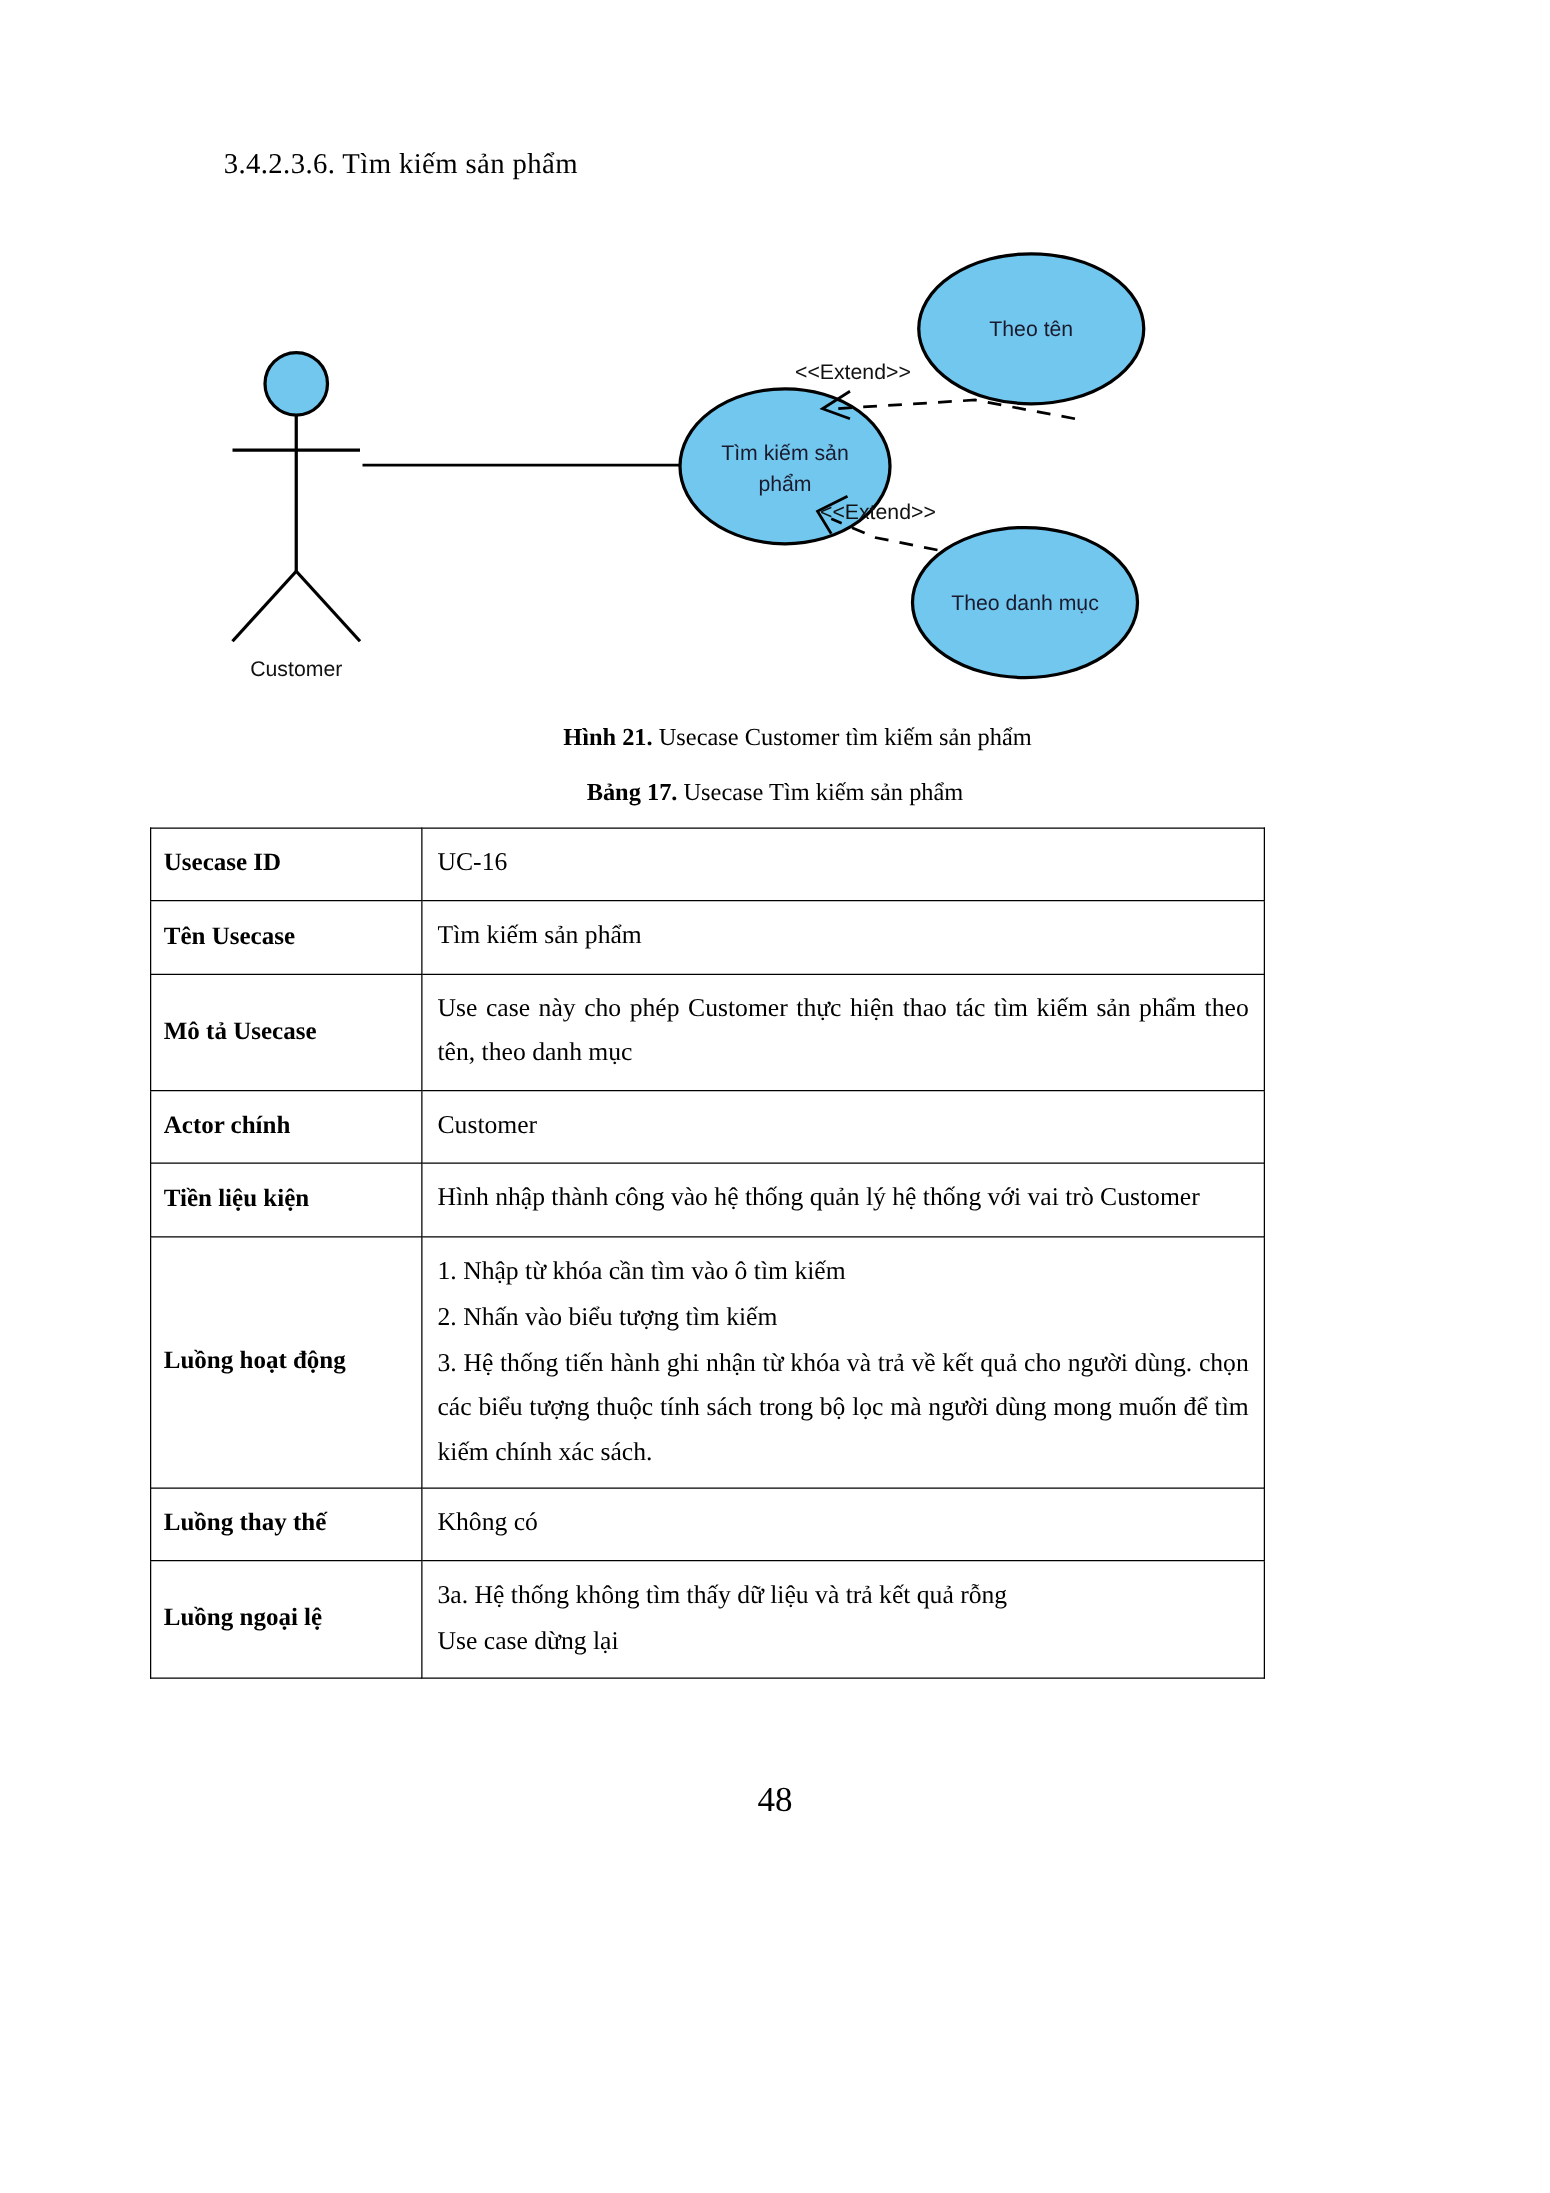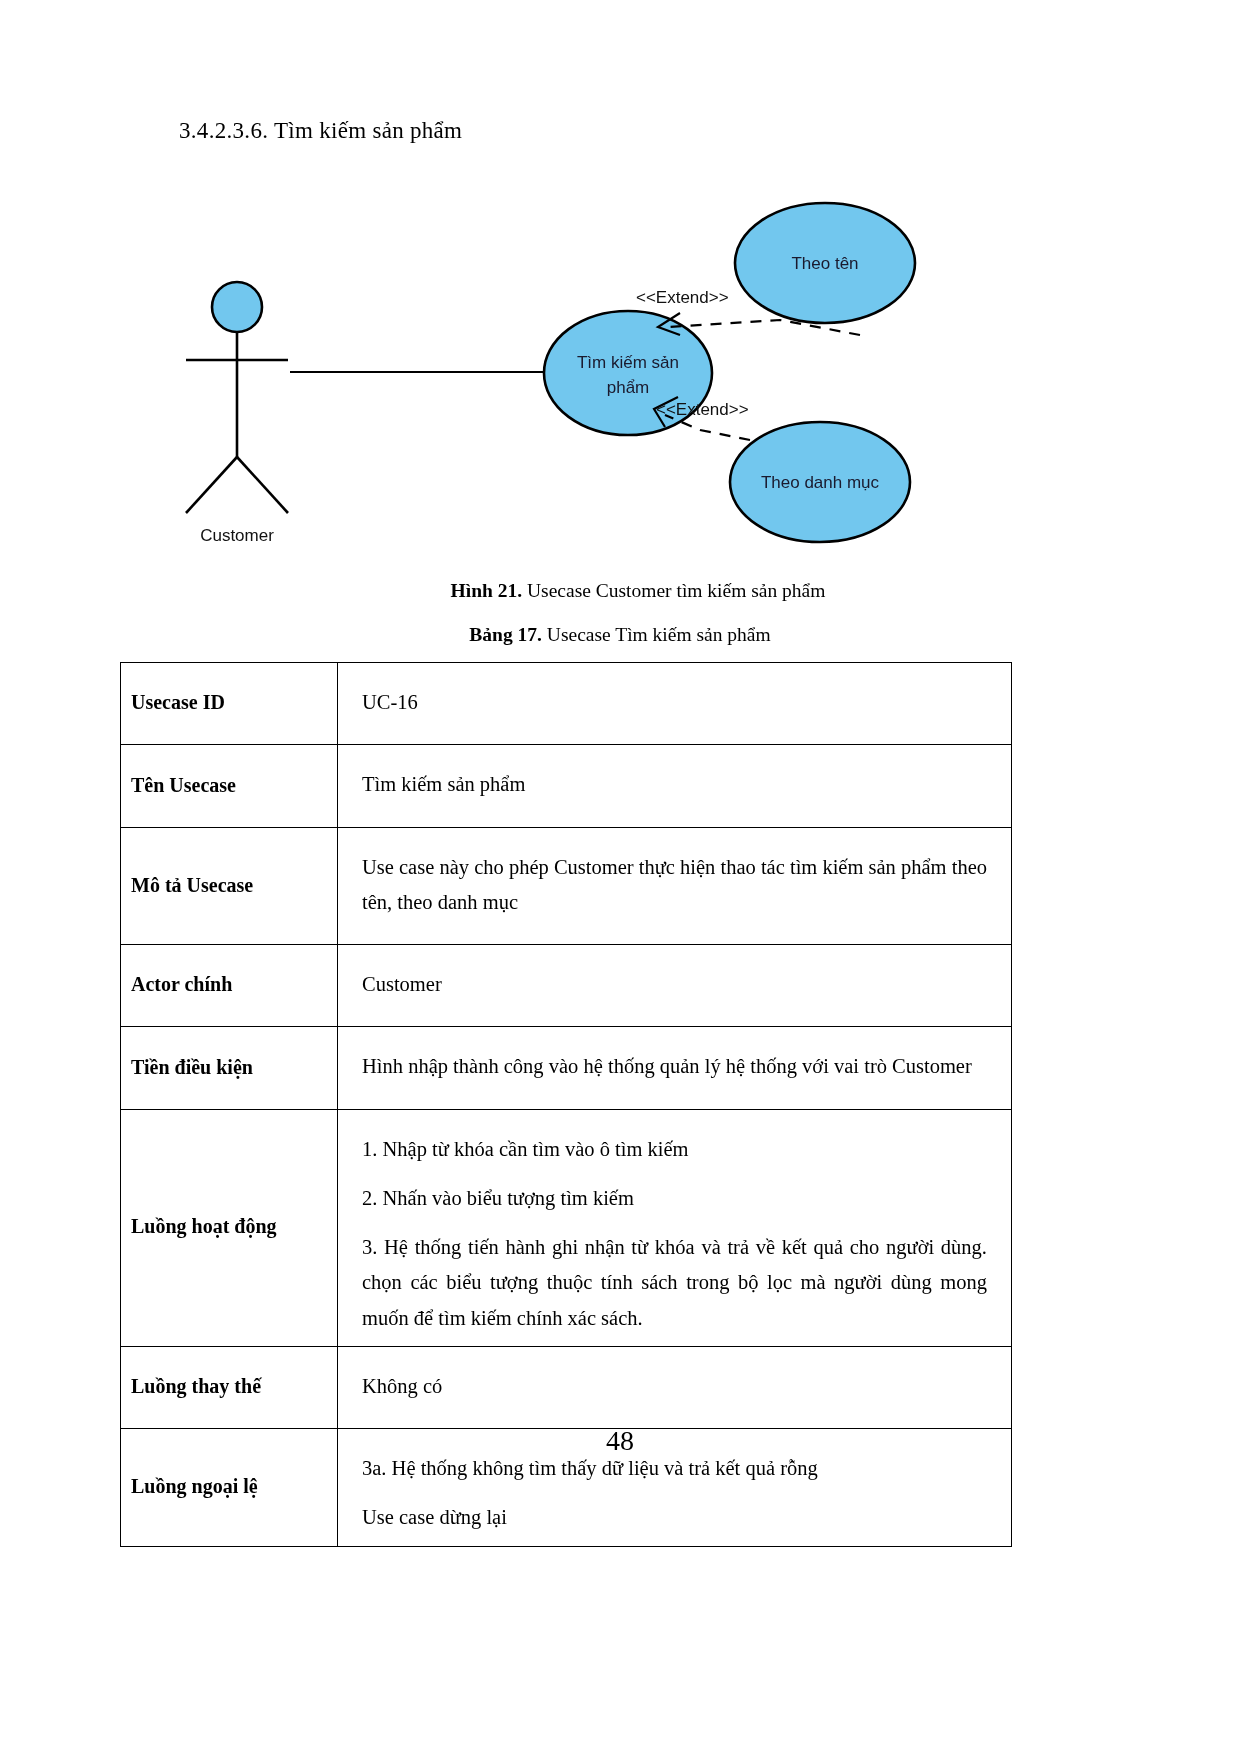--- a/index.html
+++ b/index.html
@@ -72,21 +72,21 @@
     width: 196px;
     font-weight: bold;
     font-size: 20px;
   }
   table.uc-table td.value {
     font-weight: normal;
     text-align: justify;
     text-justify: inter-word;
   }
   table.uc-table td.value p {
-    margin: 14px;
+    margin: 2px;
   }
   td.value.indent p:first-child { text-indent: 38px; }
   td.value.flow p { margin-bottom: 14px; }
   td.value.flow p:last-child { margin-bottom: 0; }
 
   
   .page-number {
     position: absolute;
     left: 0;
     top: 1425px;
@@ -183,21 +183,21 @@
           <p>Use case này cho phép Customer thực hiện thao tác tìm kiếm sản phẩm theo tên, theo danh mục</p>
         </td>
       </tr>
       <tr>
         <td class="label">Actor chính</td>
         <td class="value">
           <p>Customer</p>
         </td>
       </tr>
       <tr>
-        <td class="label">Tiền điều kiện</td>
+        <td class="label">Tiền liệu kiện</td>
         <td class="value">
           <p>Hình nhập thành công vào hệ thống quản lý hệ thống với vai trò Customer</p>
         </td>
       </tr>
       <tr>
         <td class="label">Luồng hoạt động</td>
         <td class="value flow">
           <p>1. Nhập từ khóa cần tìm vào ô tìm kiếm</p>
           <p>2. Nhấn vào biểu tượng tìm kiếm</p>
           <p>3. Hệ thống tiến hành ghi nhận từ khóa và trả về kết quả cho người dùng. chọn các biểu tượng thuộc tính sách trong bộ lọc mà người dùng mong muốn để tìm kiếm chính xác sách.</p>

